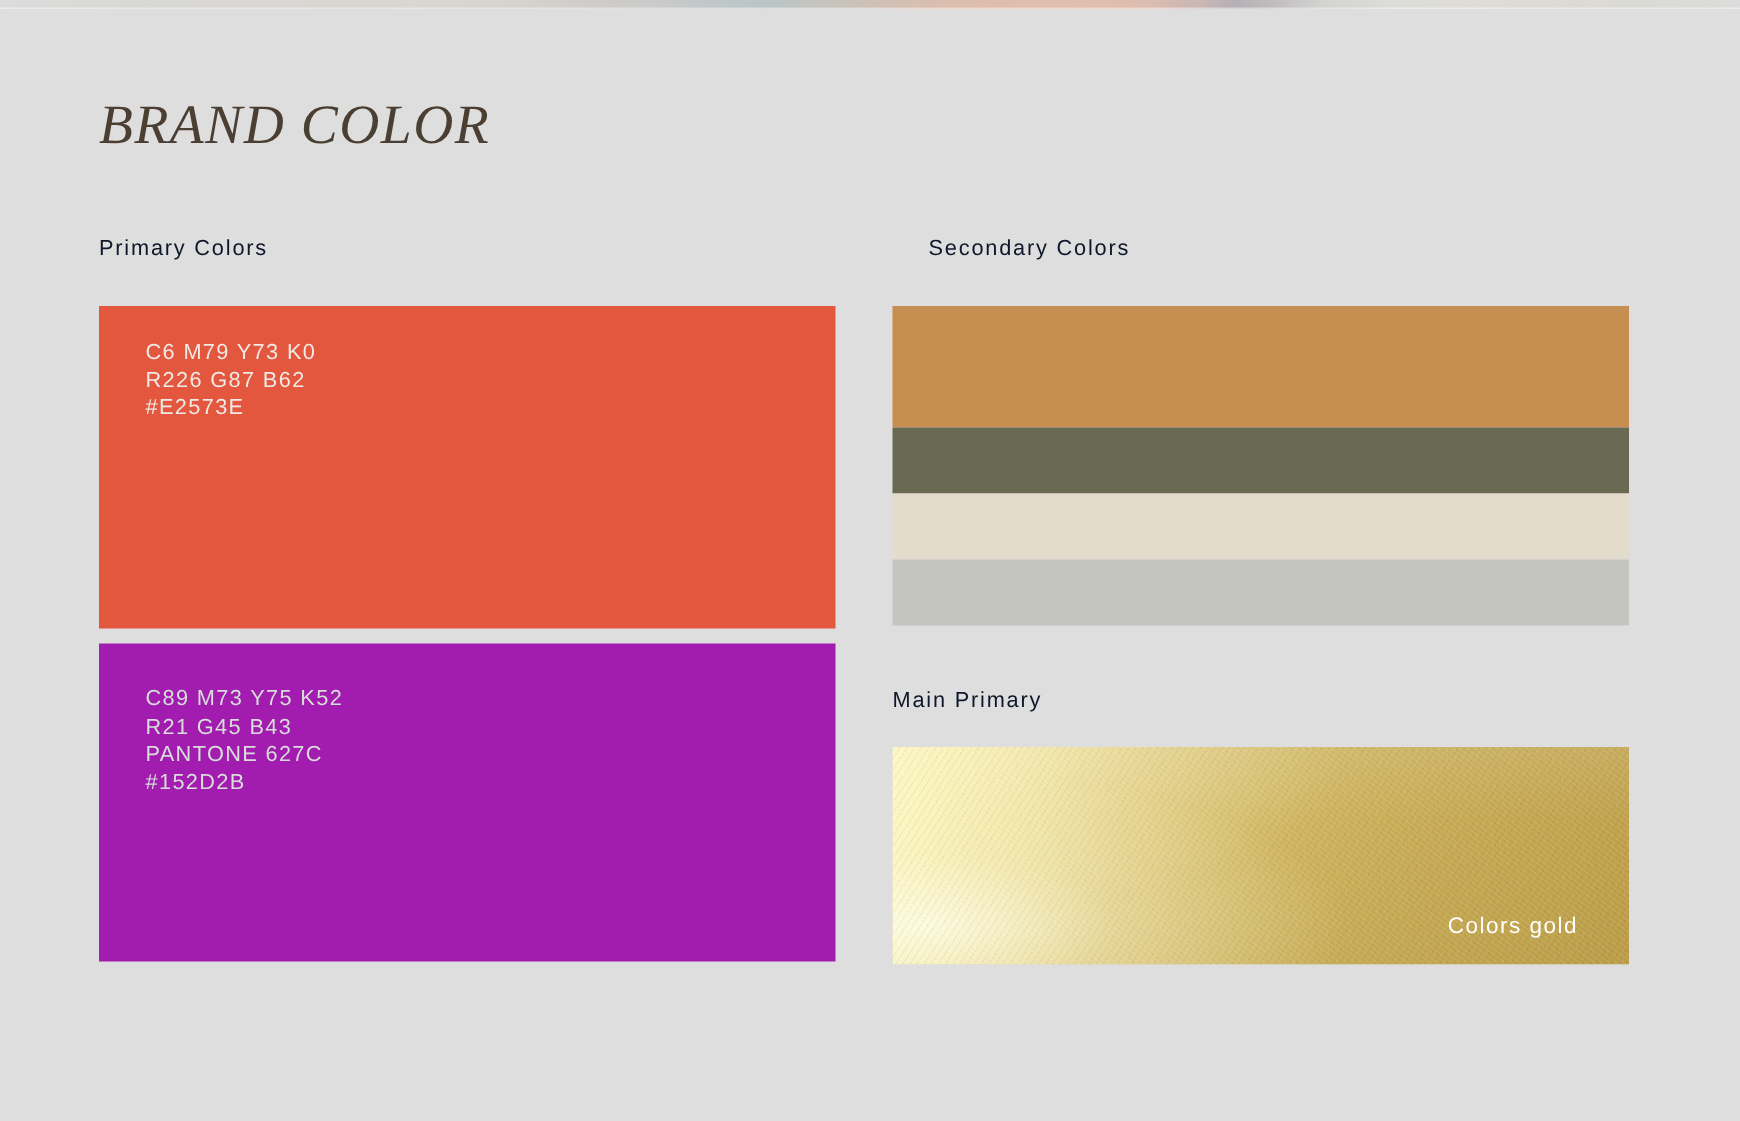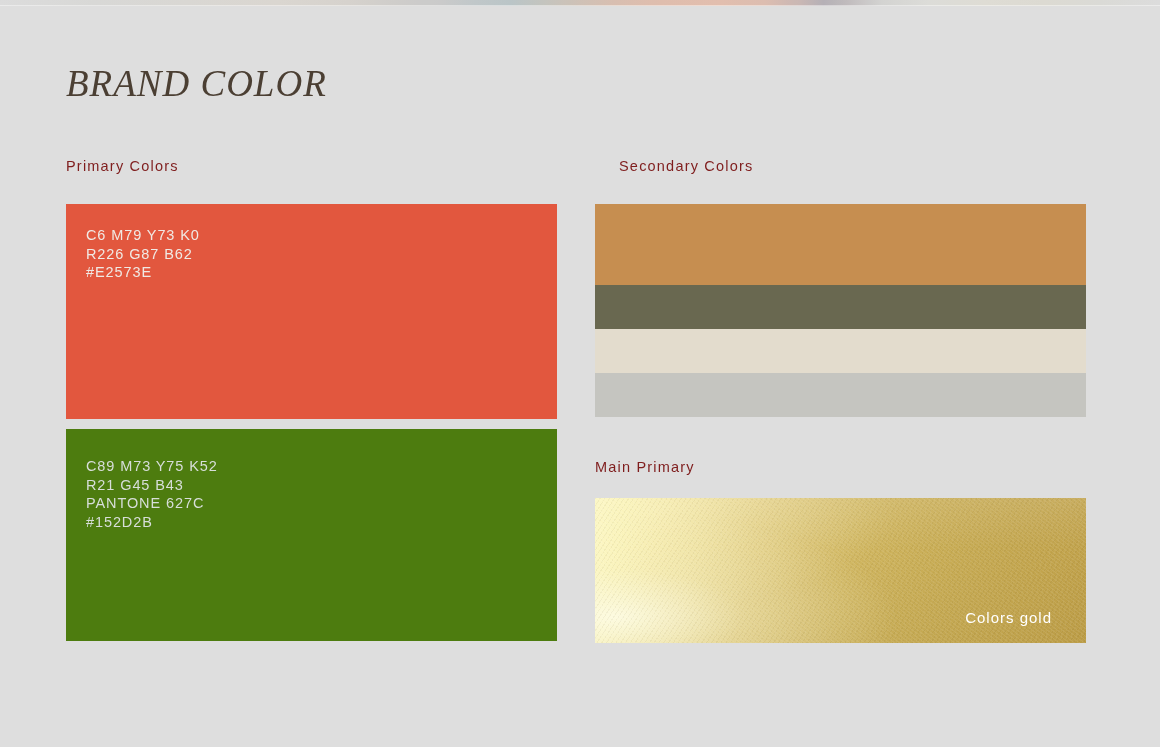--- a/index.html
+++ b/index.html
@@ -71,21 +71,21 @@
     color: #4b3f33;
     white-space: nowrap;
   }
 
   
   .section-label {
     position: absolute;
     font-family: "Liberation Sans", sans-serif;
     font-size: 14.5px;
     letter-spacing: 1.2px;
-    color: #7f1d1d;
+    color: #0f172a;
     white-space: nowrap;
   }
   .label-primary   { left: 66px;  top: 158px; }
   .label-secondary { left: 619px; top: 158px; }
   .label-texture   { left: 595px; top: 459px; }
 
   
   .swatch {
     position: absolute;
     box-sizing: border-box;
@@ -113,21 +113,21 @@
     font-size: 14.5px;
     line-height: 18.5px;
     letter-spacing: 0.9px;
     color: #f0e9e4;
     white-space: nowrap;
   }
   .swatch-primary-green .swatch-info {
     top: 28px;
     color: #d7ded9;
   }
-  .swatch-info .line { display: block; }
+  .swatch-info .line { display: block; margin-left: 11px; }
 
   
   .secondary-stack {
     position: absolute;
     left: 595px;
     top: 204px;
     width: 491px;
     height: 213px;
   }
   .secondary-bar {
@@ -204,21 +204,21 @@
 <div class="section-label label-texture">Main Primary</div>
 
 <div class="swatch swatch-primary-red" style="background: rgb(226, 87, 62);">
   <div class="swatch-info">
     <span class="line">C6 M79 Y73 K0</span>
     <span class="line">R226 G87 B62</span>
     <span class="line">#E2573E</span>
   </div>
 </div>
 
-<div class="swatch swatch-primary-green" style="background: #4d7c0f;">
+<div class="swatch swatch-primary-green" style="background: #a21caf;">
   <div class="swatch-info">
     <span class="line">C89 M73 Y75 K52</span>
     <span class="line">R21 G45 B43</span>
     <span class="line">PANTONE 627C</span>
     <span class="line">#152D2B</span>
   </div>
 </div>
 
 <div class="secondary-stack">
     <div class="secondary-bar" style="background: rgb(198, 142, 80); height: 81px;"></div>

